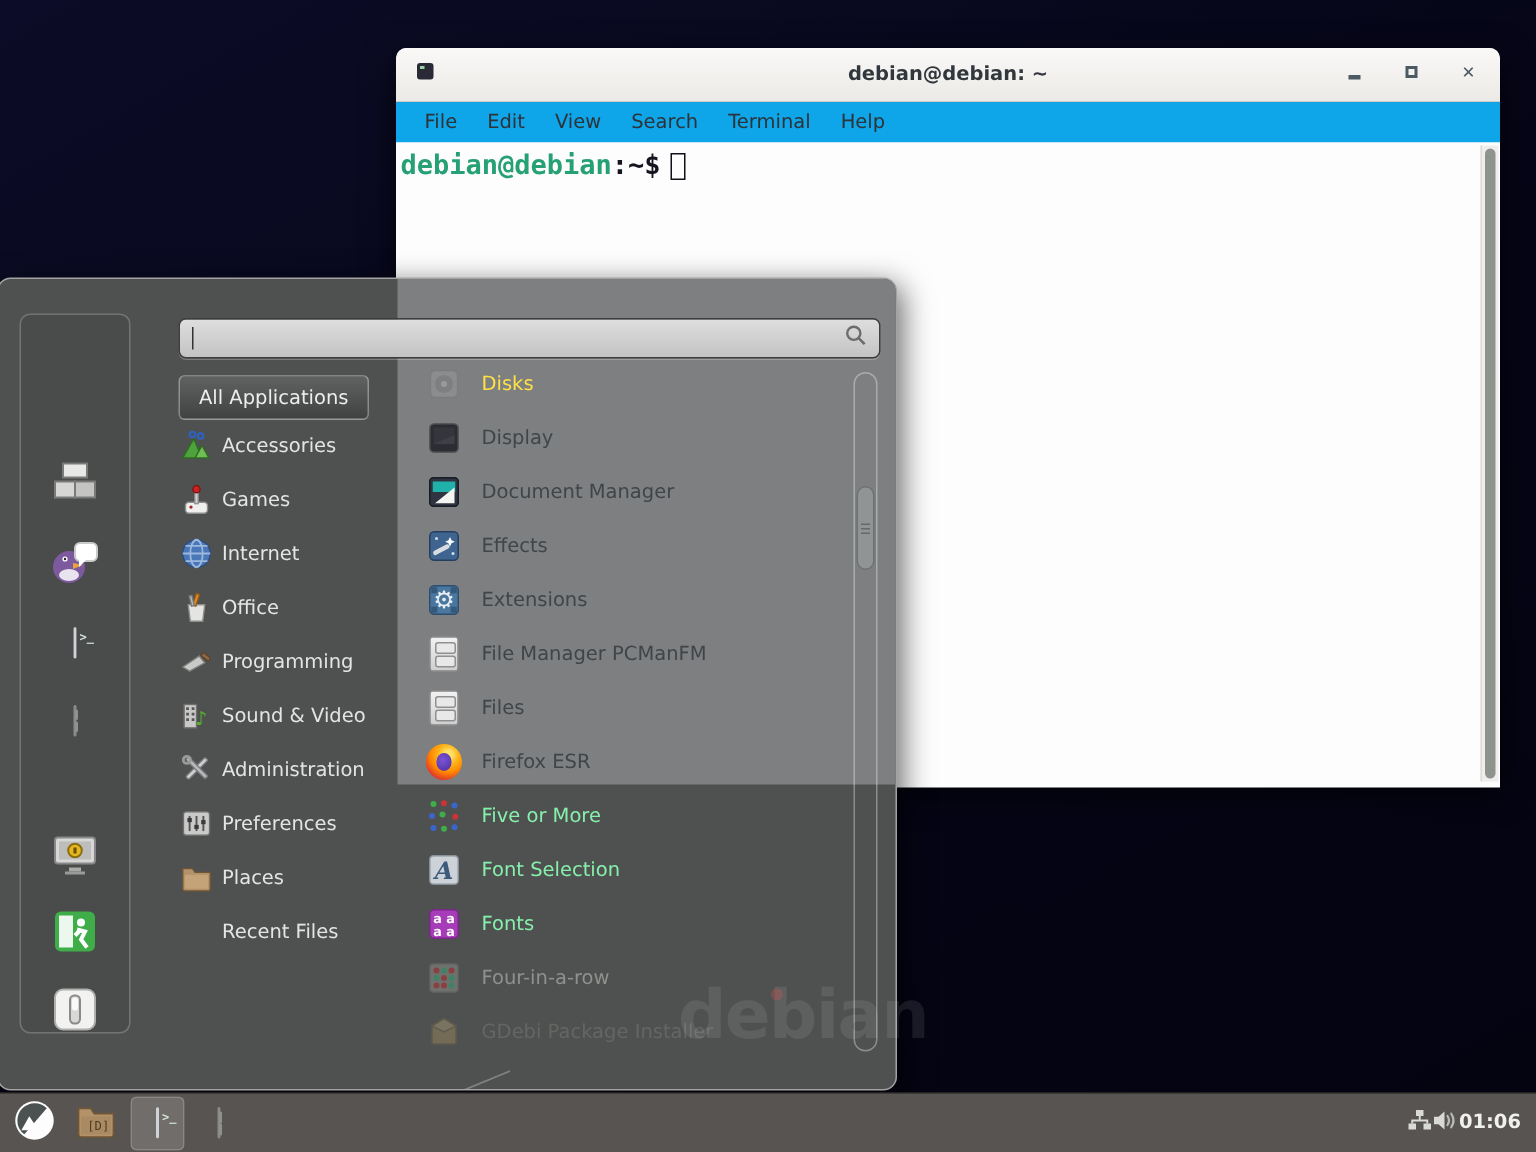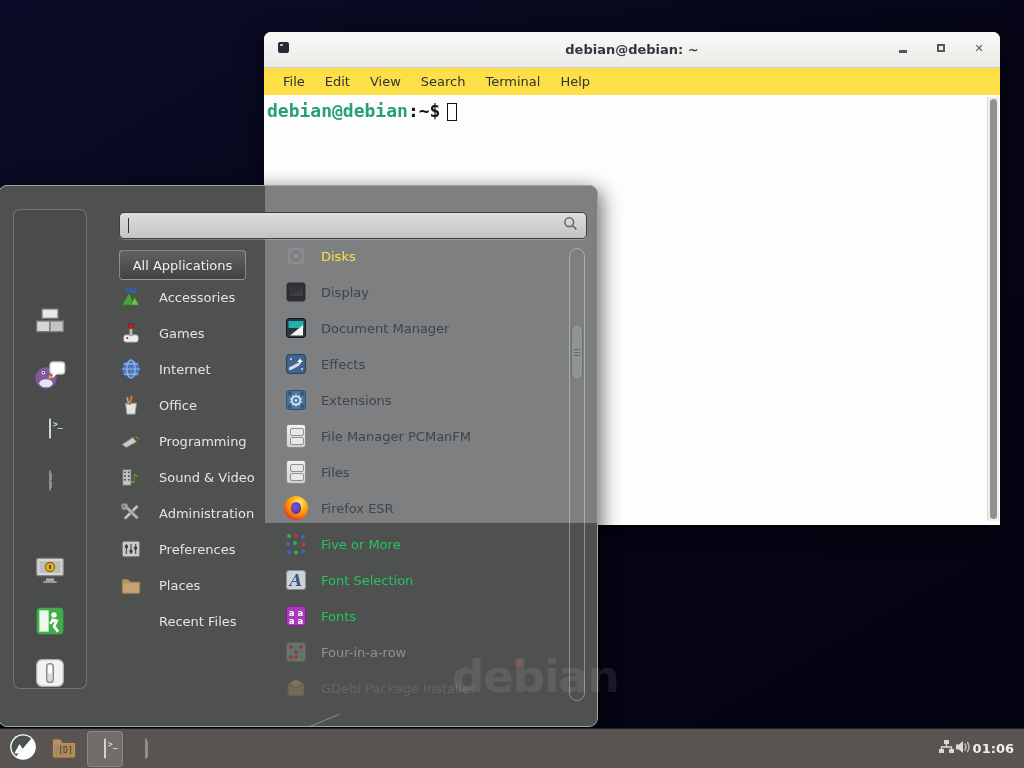--- a/index.html
+++ b/index.html
@@ -19,21 +19,21 @@
   .titlebar .win-icon:after { content:""; position:absolute; left:2px; top:2px; width:3px;
               height:2px; background:#9ad0a8; }
   .title { flex:1; text-align:center; font-size:13px; font-weight:bold; color:#31373c; }
   .win-controls { position:absolute; right:14px; top:0; height:32px; display:flex;
               align-items:center; gap:24px; }
   .wbtn { width:14px; height:14px; display:flex; align-items:center; justify-content:center;
               color:#4b5a63; cursor:default; }
   .wbtn .min { width:8px; height:3px; background:#4b5a63; margin-top:7px; }
   .wbtn .max { width:8px; height:8px; border:2px solid #4b5a63; }
   .wbtn .cls { font-size:11px; font-weight:bold; line-height:1; }
-  .menubar { height:27px; background:#fde047; display:flex; align-items:center;
+  .menubar { height:27px; background:#0ea5e9; display:flex; align-items:center;
               padding-left:10px; gap:2px; }
   .menubar .mitem { font-size:13px; color:#2d3338; padding:3px 9px; }
   .term-body { position:relative; height:430px; background:#fdfdfd; }
   .prompt-line { position:absolute; left:3px; top:5px; font-family:"DejaVu Sans Mono","Liberation Mono",monospace;
               font-size:18px; }
   .p-user { color:#26a075; font-weight:bold; }
   .p-rest { color:#17141f; font-weight:bold; }
   .cursor-box { display:inline-block; width:10px; height:18px; border:1.5px solid #101018;
               vertical-align:-4px; margin-left:7px; }
   .term-scroll { position:absolute; right:1px; top:2px; width:12px; height:424px;
@@ -63,28 +63,28 @@
   .searchbox .caret { width:1px; height:15px; background:#333; }
   .searchbox .mag { margin-left:auto; }
 
   .allapps-btn { position:absolute; left:120px; top:64px; width:127px; height:30px;
              background:linear-gradient(rgba(255,255,255,.10),rgba(0,0,0,.18));
              border:1px solid rgba(255,255,255,.35); border-radius:4px;
              color:#eceeed; font-size:13px; display:flex; align-items:center;
              justify-content:center; }
 
   .cat-list { position:absolute; left:120px; top:93px; width:160px; }
-  .cat-row { height:36px; display:flex; align-items:center; gap:16px; }
+  .cat-row { height:36px; display:flex; align-items:center; gap:5px; }
   .cat-row .label { font-size:13px; color:#e3e5e4; white-space:nowrap; }
   .cat-icon { width:24px; height:24px; flex:0 0 24px; display:flex; align-items:center;
              justify-content:center; }
 
   .app-list { position:absolute; left:284px; top:52px; width:272px; }
   .app-row { height:36px; display:flex; align-items:center; gap:12px; }
-  .app-row .label { font-size:13px; color:#22c55e; white-space:nowrap; }
+  .app-row .label { font-size:13px; color:#86efac; white-space:nowrap; }
   .app-row.on-light .label { color:#3f4549; }
   .app-row.faded-light .label { color:#fde047; }
   .app-row.faded-light .aicon { opacity:.45; }
   .app-row.faded-dark .label { color:#8f918e; }
   .app-row.faded-dark .aicon { opacity:.55; }
   .app-row.faded-dark2 .label { color:#646663; }
   .app-row.faded-dark2 .aicon { opacity:.3; }
   .aicon { width:26px; height:26px; flex:0 0 26px; display:flex; align-items:center;
              justify-content:center; }
 

